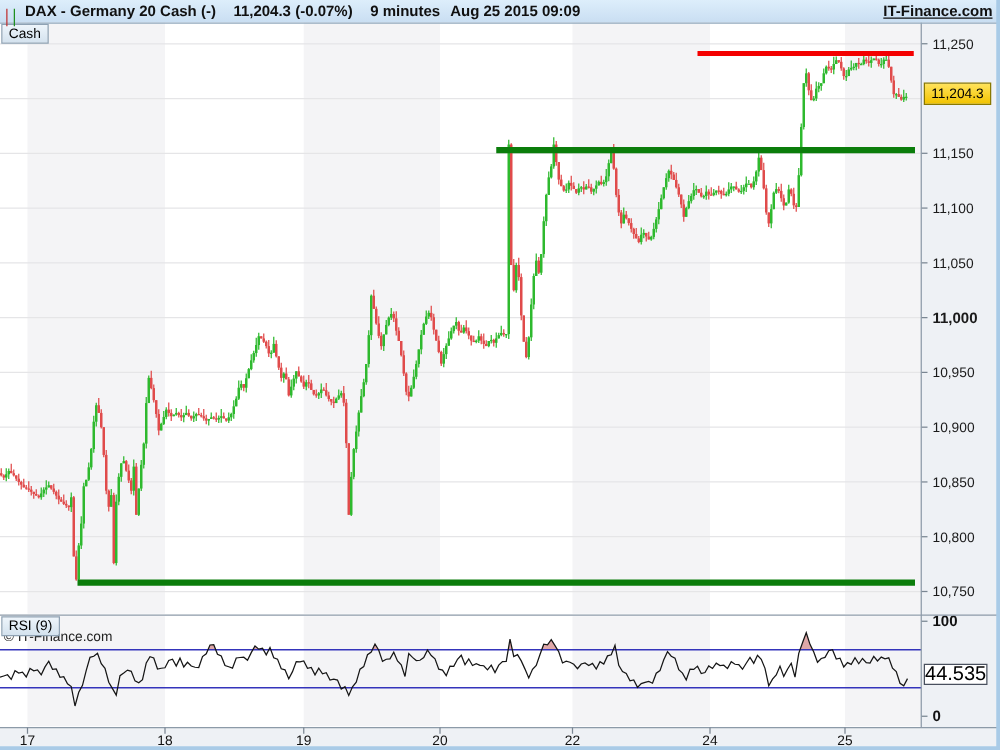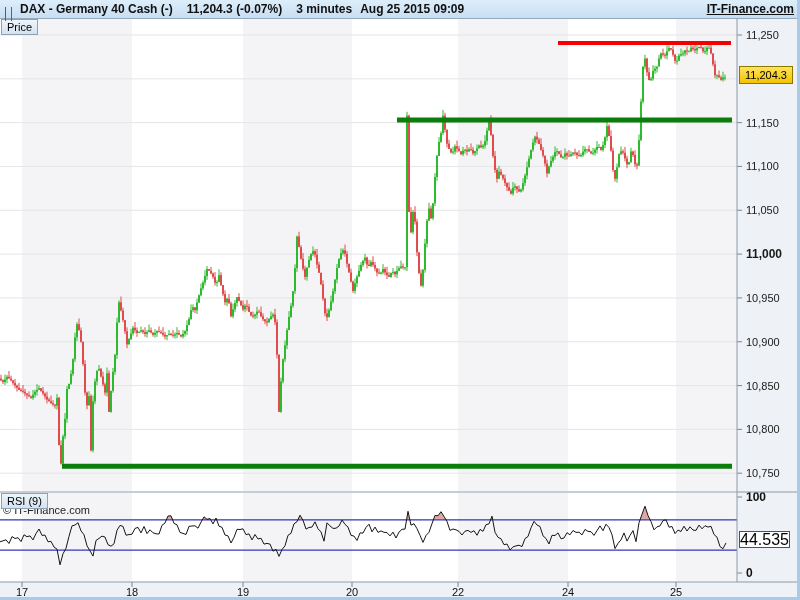--- a/index.html
+++ b/index.html
@@ -34,26 +34,26 @@
 </style>
 </head>
 <body>
 
 <div id="app">
   <div id="header">
     <span id="logo">
       <span class="lcandle"><span class="wick" style="background:#c03030;"></span><span class="body" style="background:#d84040;height:7px;margin-top:2px;"></span></span>
       <span class="lcandle"><span class="wick" style="background:#1f8f1f;"></span><span class="body" style="background:#2eb92e;height:10px;"></span></span>
     </span>
-    <span id="hdr-title">DAX - Germany 40 Cash (-)</span>
+    <span id="hdr-title">DAX - Germany 20 Cash (-)</span>
     <span id="hdr-quote">
       <span>11,204.3</span>
       <span>(-0.07%)</span>
     </span>
-    <span id="hdr-tf">3 minutes</span>
+    <span id="hdr-tf">9 minutes</span>
     <span id="hdr-ts">Aug 25 2015 09:09</span>
     <span id="hdr-provider">IT-Finance.com</span>
   </div>
 
   <svg id="plot" width="800" height="600">
       <rect x="0" y="18" width="800" height="564" fill="#ffffff"></rect>
       <rect x="737" y="18" width="63" height="564" fill="#eef1f5"></rect>
       <rect x="0" y="582" width="800" height="18" fill="#eef1f5"></rect>
       <g>
         <rect x="22" y="18" width="110" height="473" fill="#f4f4f6"></rect>
@@ -862,21 +862,21 @@
         <text x="352" y="596" text-anchor="middle">20</text>
         <line x1="458" y1="582" x2="458" y2="587" stroke="#7a8692"></line>
         <text x="458" y="596" text-anchor="middle">22</text>
         <line x1="568" y1="582" x2="568" y2="587" stroke="#7a8692"></line>
         <text x="568" y="596" text-anchor="middle">24</text>
         <line x1="676" y1="582" x2="676" y2="587" stroke="#7a8692"></line>
         <text x="676" y="596" text-anchor="middle">25</text>
       </g>
     </svg>
 
-  <div id="price-tab" class="tab">Price</div>
+  <div id="price-tab" class="tab">Cash</div>
   <div id="rsi-tab" class="tab">RSI (9)</div>
   <div id="watermark">© IT-Finance.com</div>
   <div id="price-badge" style="top: 66px;">11,204.3</div>
   <div id="rsi-badge" style="top: 531px;">44.535</div>
 
   <div id="edge-right"></div>
   <div id="edge-bottom"></div>
 </div>
 
 </body></html>

